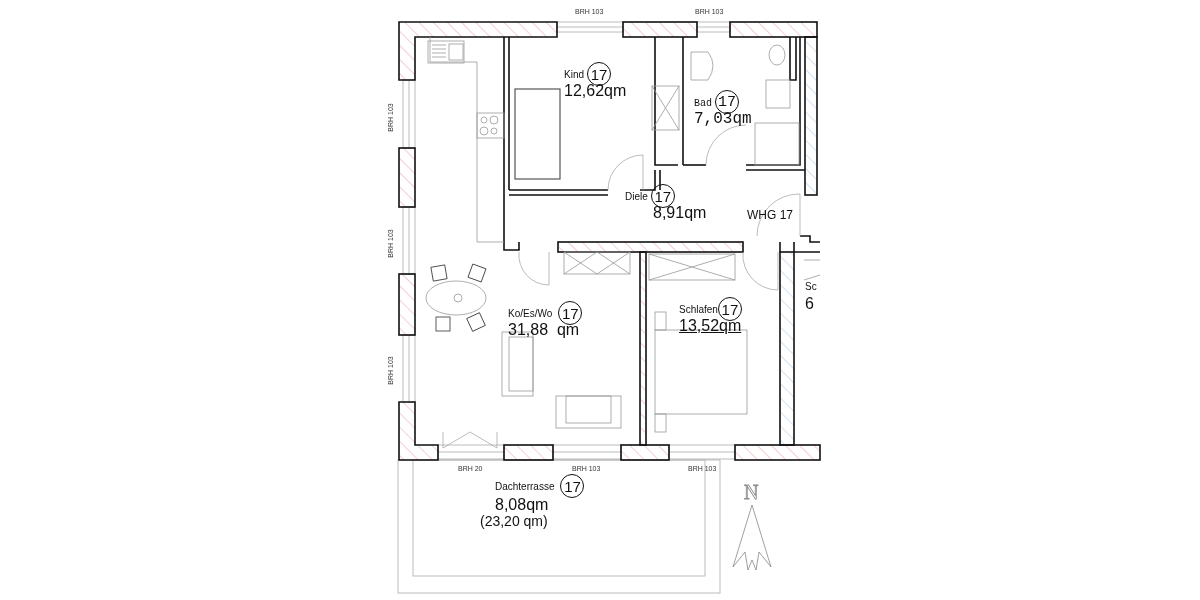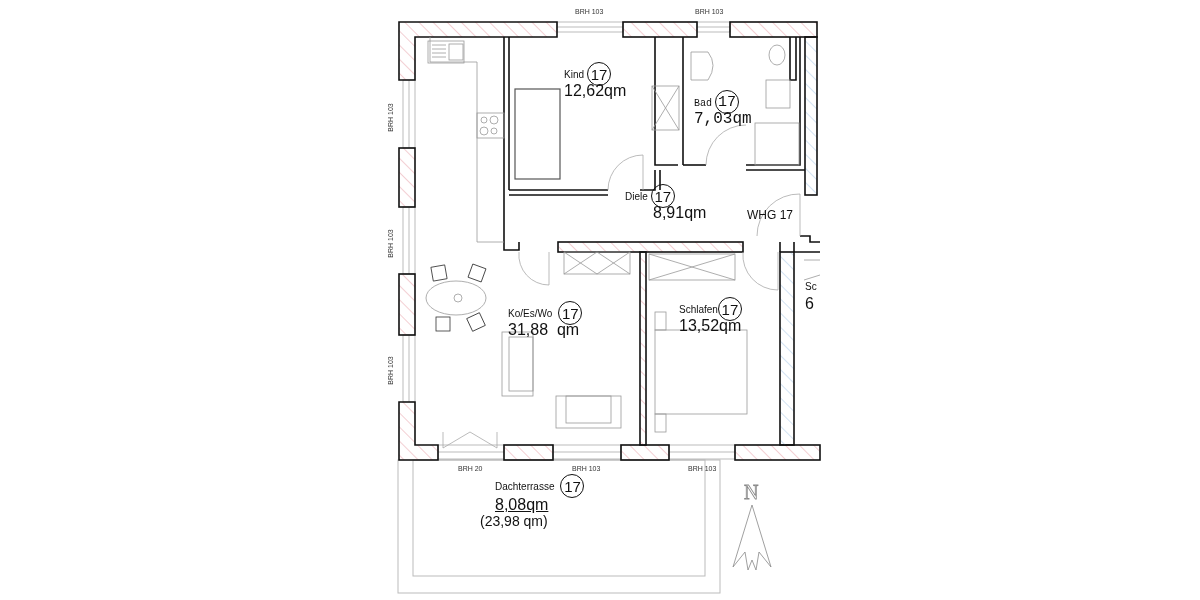--- a/index.html
+++ b/index.html
@@ -176,31 +176,31 @@
 <div class="lbl" style="left:625px;top:184px;">
   <span class="room-name">Diele</span><span class="badge">17</span><br>
   <span class="room-area" style="position:relative;top:-3px;margin-left:28px;">8,91qm</span>
 </div>
 <div class="lbl" style="left:508px;top:301px;">
   <span class="room-name">Ko/Es/Wo</span><span class="badge" style="margin-left:6px;">17</span><br>
   <span class="room-area" style="position:relative;top:-3px;white-space:pre;">31,88  qm</span>
 </div>
 <div class="lbl" style="left:679px;top:297px;">
   <span class="room-name">Schlafen</span><span class="badge" style="margin-left:0;">17</span><br>
-  <span class="room-area" style="position:relative;top:-3px;">13,52qm</span>
+  <span class="room-area" style="position:relative;top:-3px;text-decoration:underline;">13,52qm</span>
 </div>
 <div class="lbl" style="left:805px;top:277px;width:15px;overflow:hidden;">
   <span class="room-name">Sc</span><br>
   <span class="room-area" style="position:relative;top:3px;">6</span>
 </div>
 <div class="lbl" style="left:495px;top:474px;">
   <span class="room-name">Dachterrasse</span><span class="badge" style="margin-left:6px;">17</span>
 </div>
-<div class="lbl room-area" style="left:495px;top:497px;text-decoration:underline;">8,08qm</div>
-<div class="lbl" style="left:480px;top:514px;font-size:14px;">(23,98 qm)</div>
+<div class="lbl room-area" style="left:495px;top:497px;">8,08qm</div>
+<div class="lbl" style="left:480px;top:514px;font-size:14px;">(23,20 qm)</div>
 
 <div class="lbl whg" style="left:747px;top:209px;">WHG 17</div>
 
 <div class="brh" style="left:575px;top:8px;">BRH 103</div>
 <div class="brh" style="left:695px;top:8px;">BRH 103</div>
 <div class="brh v" style="left:376px;top:114px;">BRH 103</div>
 <div class="brh v" style="left:376px;top:240px;">BRH 103</div>
 <div class="brh v" style="left:376px;top:367px;">BRH 103</div>
 <div class="brh" style="left:458px;top:465px;">BRH 20</div>
 <div class="brh" style="left:572px;top:465px;">BRH 103</div>

